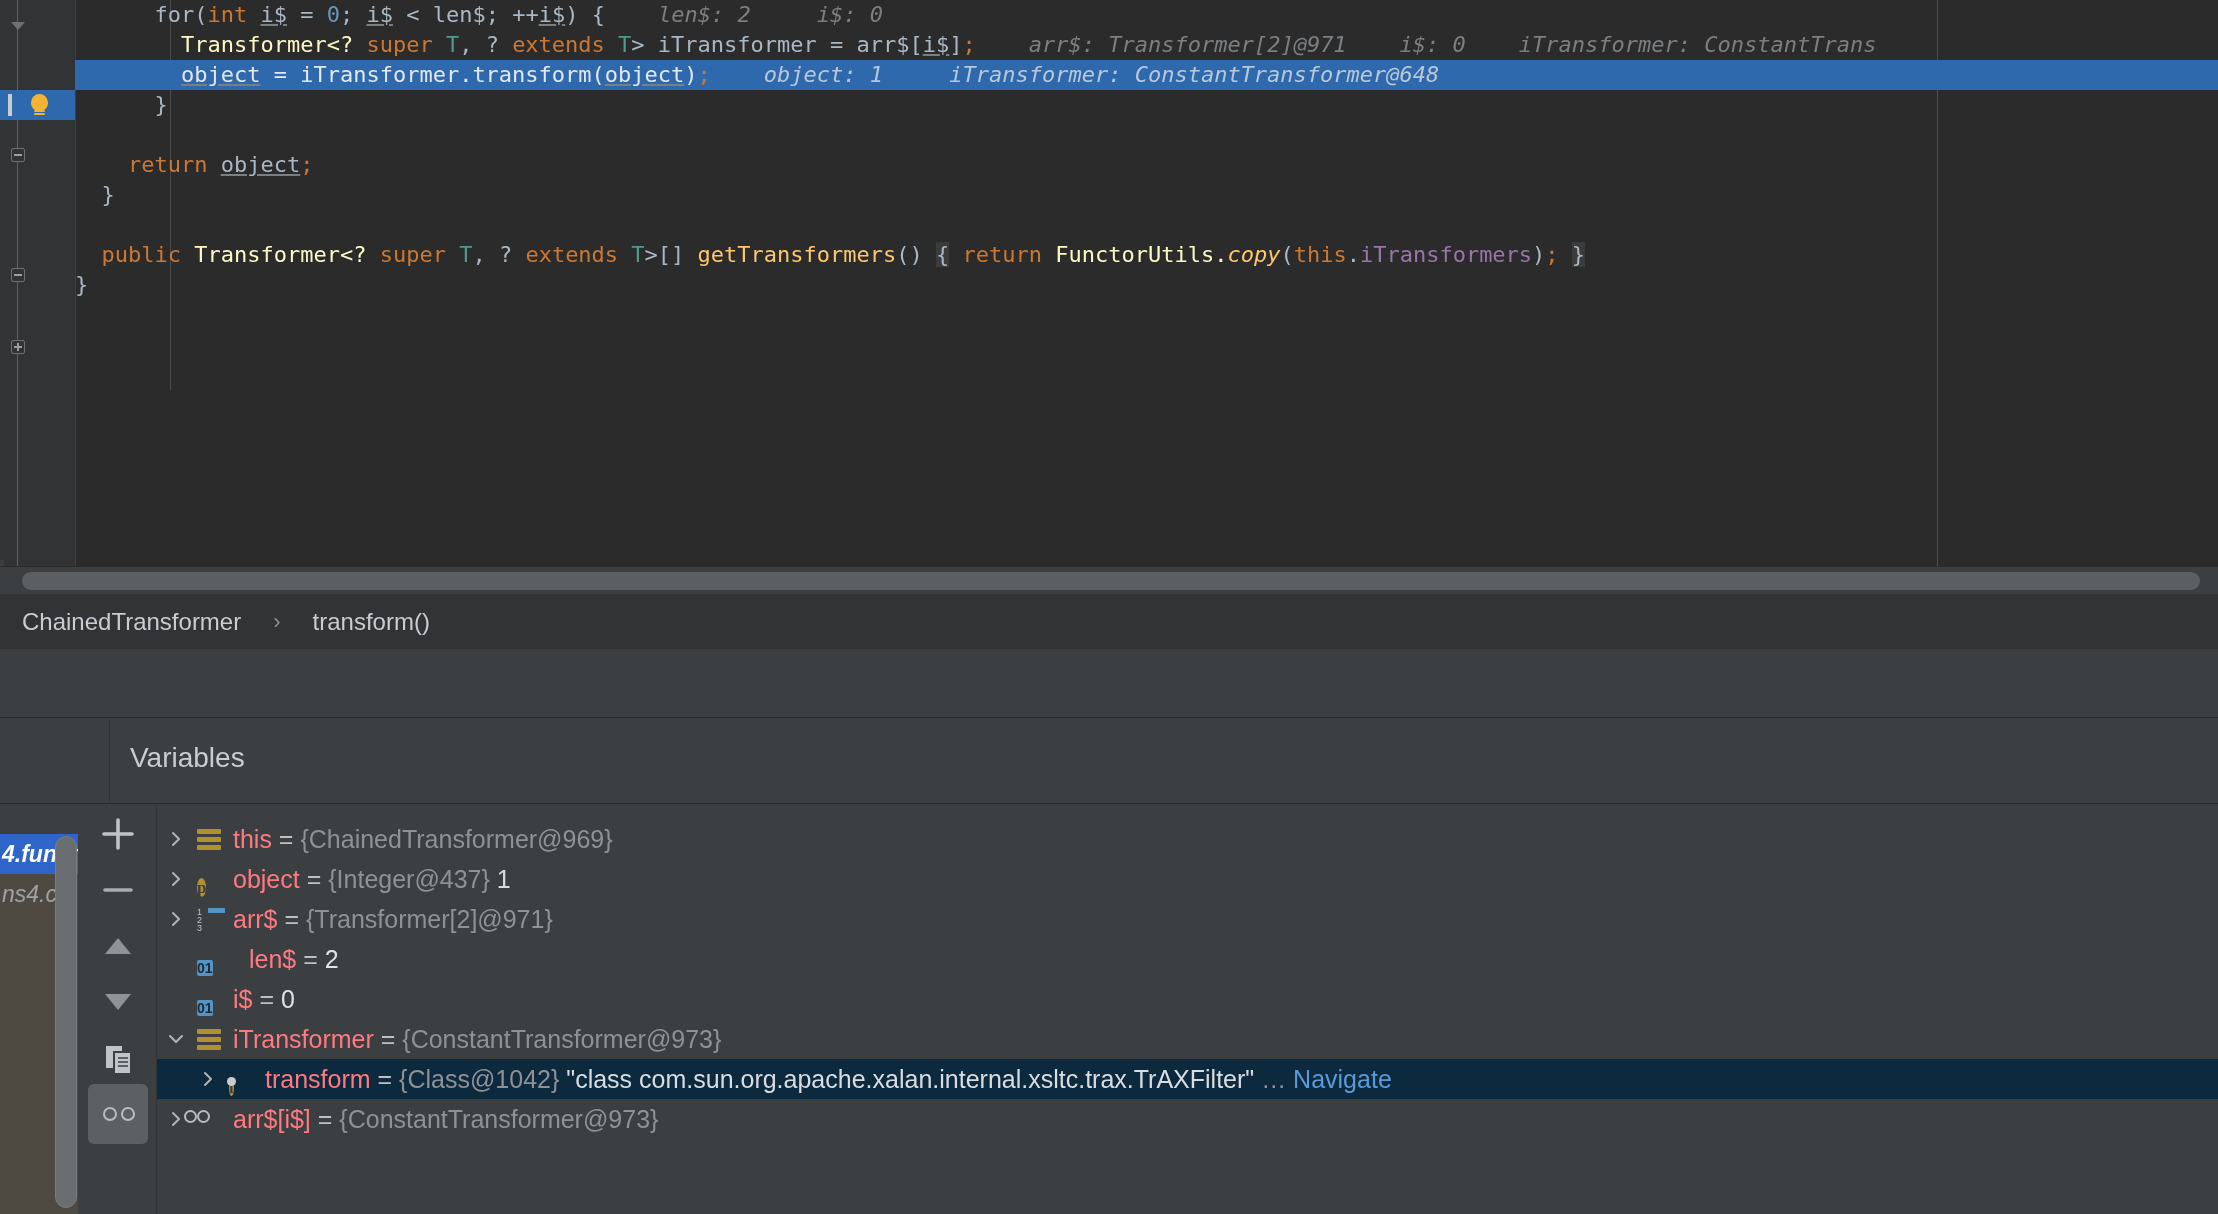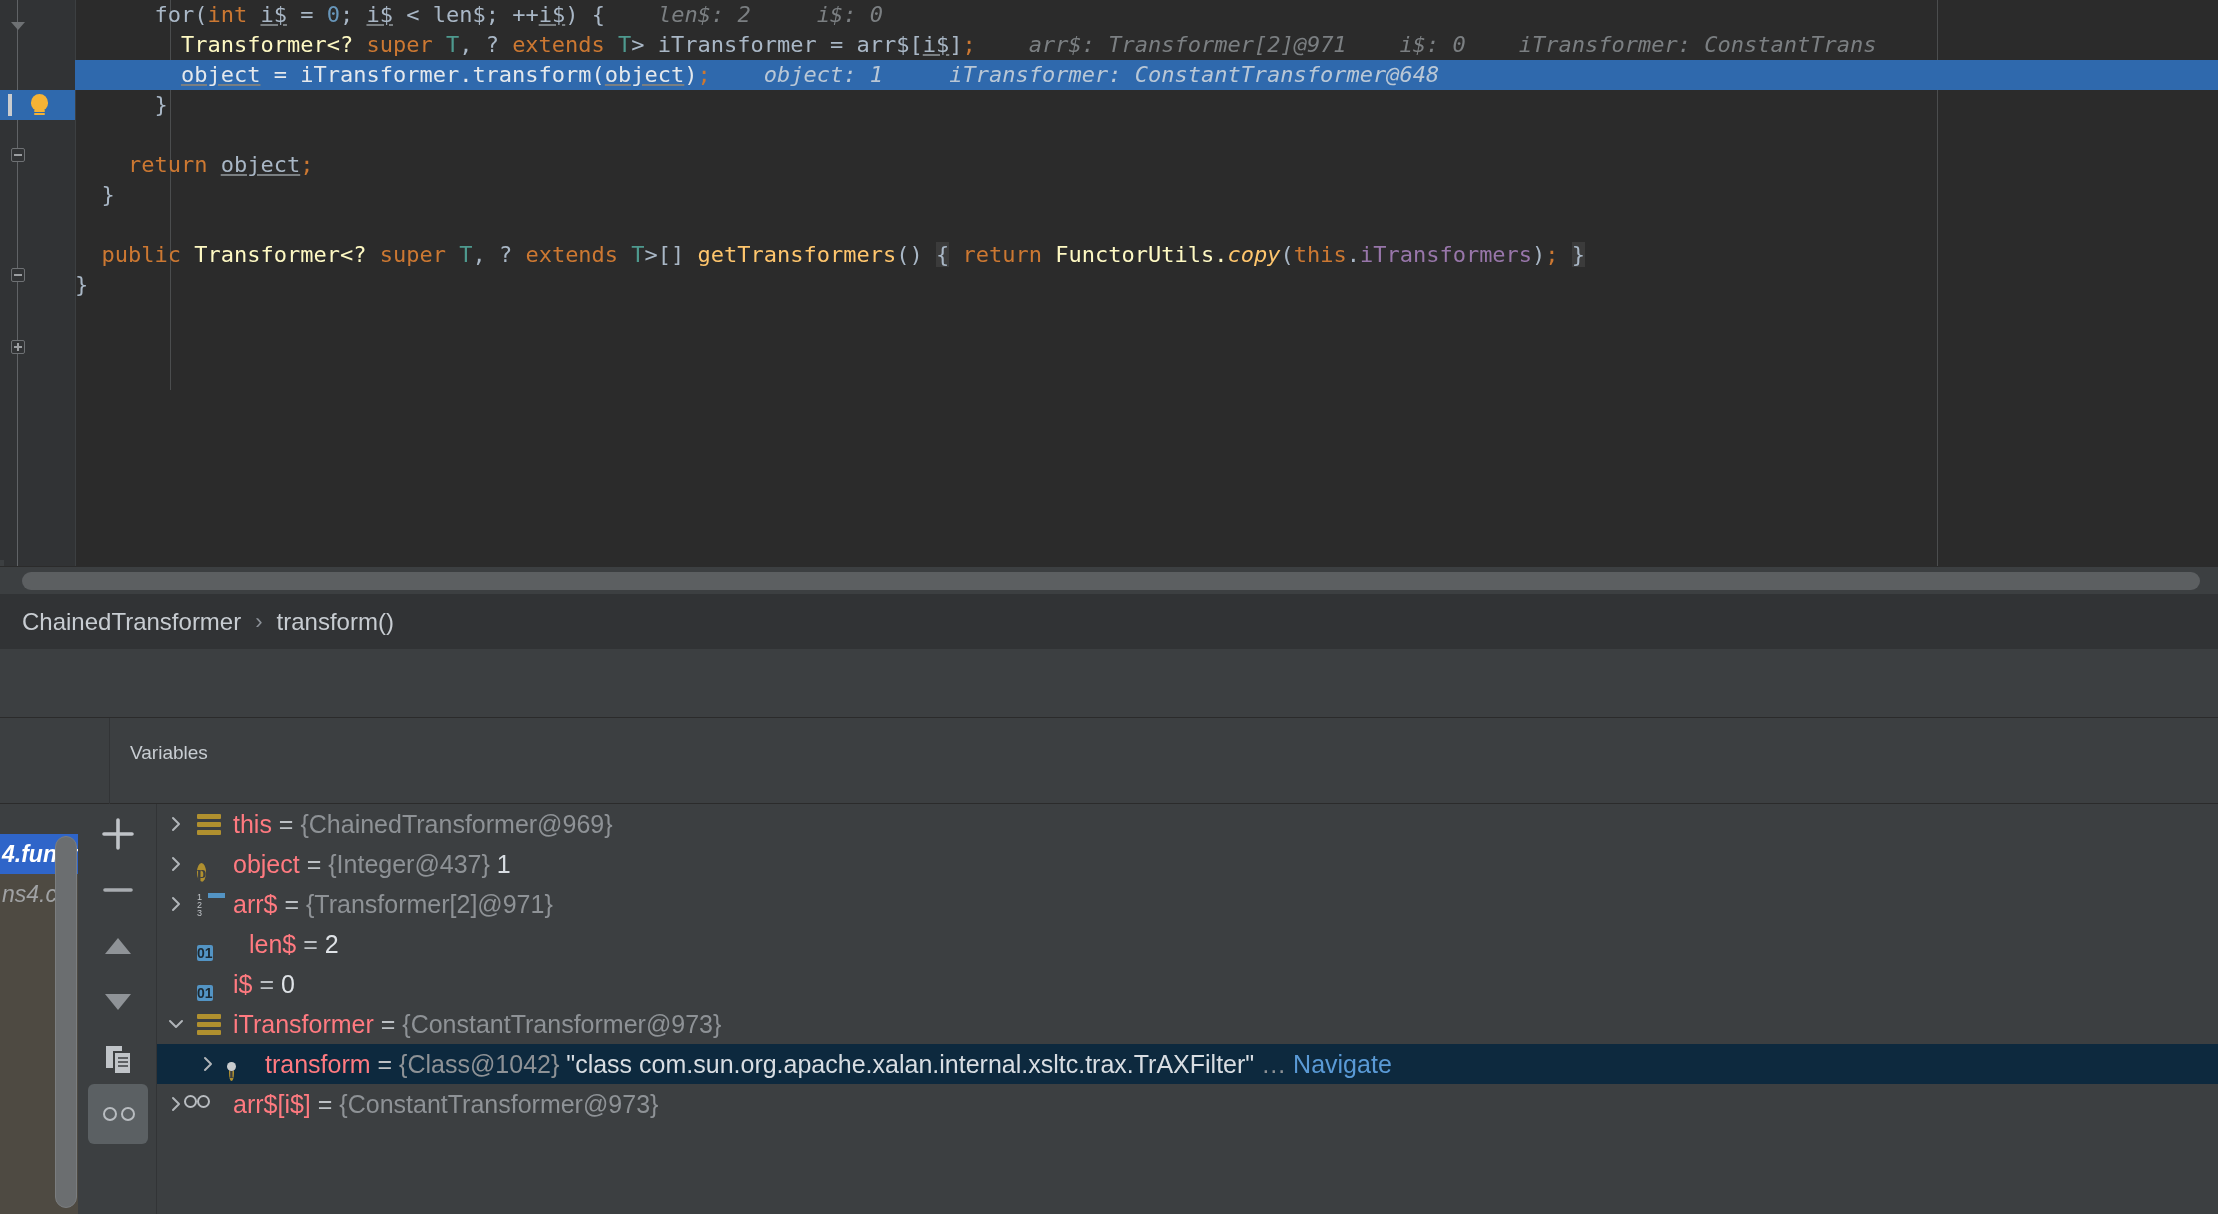--- a/index.html
+++ b/index.html
@@ -99,21 +99,21 @@
   #editor-leftstripe{
     position:absolute;left:0;top:560px;width:4px;height:34px;background:#3c3f41;
   }
 
   
   #breadcrumb{
     position:absolute;left:0;top:594px;width:2218px;height:55px;
     background:#313335;
   }
   #breadcrumb .bc-inner{
-    position:absolute;left:22px;top:0;height:55px;display:flex;align-items:center;gap:14px;
+    position:absolute;left:22px;top:0;height:55px;display:flex;align-items:center;gap:32px;
   }
   .bc-item{font-size:24px;color:#c8cdd2;}
   .bc-sep{font-size:22px;color:#8b9097;}
 
   
   #debug{
     position:absolute;left:0;top:649px;width:2218px;height:565px;background:#3c3f41;
   }
   .hsep{position:absolute;left:0;width:2218px;height:1px;background:#2b2b2b;}
 
@@ -157,31 +157,31 @@
     position:absolute;left:9px;width:60px;height:60px;border-radius:6px;
   }
   .vt-btn.active{background:#5b6063;}
 
   
   #vars-header{
     position:absolute;left:110px;top:69px;width:2108px;height:85px;
     background:#3c3f41;
   }
   #vars-header .vh-label{
-    position:absolute;left:20px;top:24px;font-size:19px;color:#c8cdd2;
+    position:absolute;left:20px;top:24px;font-size:28px;color:#c8cdd2;
   }
   .vdivider{position:absolute;top:69px;width:1px;height:86px;background:#323436;}
 
   
   #vars-tree{
     position:absolute;left:157px;top:155px;width:2061px;height:410px;
     background:#3c3f41;overflow:hidden;
   }
   .vrow{
-    position:absolute;left:0;width:2061px;height:40px;line-height:40px;white-space:nowrap;
+    position:absolute;left:0;width:2061px;height:40px;line-height:40px;white-space:nowrap;margin-top:15px;
   }
   .vrow.selected{background:#0d293e;}
   .chev{
     position:absolute;width:18px;height:18px;top:11px;
   }
   .chev svg{display:block;}
   .vicon{position:absolute;top:9px;}
   .vtext{position:absolute;top:0;font-size:25px;line-height:40px;}
   .vname{color:#ff7a80;}
   .veq{color:#bcc0c4;}

